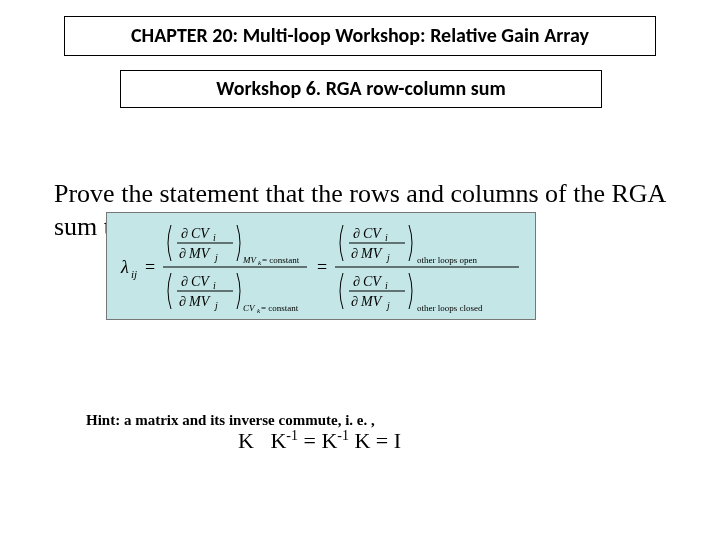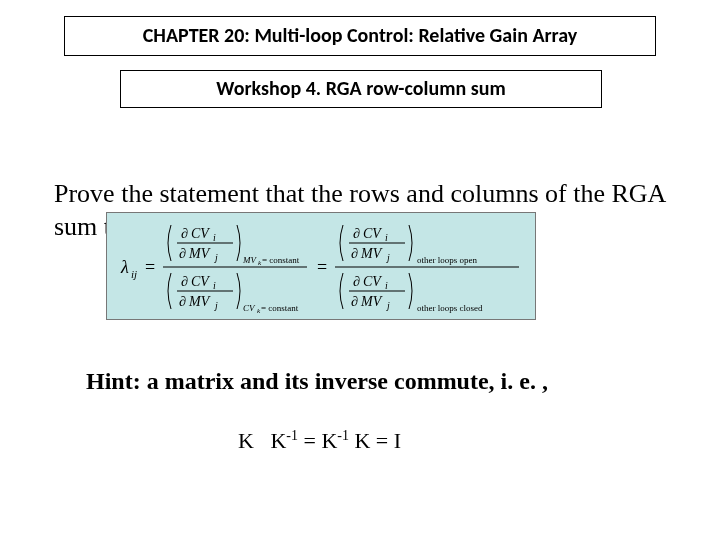--- a/index.html
+++ b/index.html
@@ -51,43 +51,43 @@
     top: 212px;
     width: 430px;
     height: 108px;
     border: 1px solid #777;
     background: #c4e6e6;
   }
   .eqn-svg { position: absolute; left: 0; top: 0; }
   .hint {
     position: absolute;
     left: 86px;
-    top: 368px;
-    font-size: 24px;
+    top: 412px;
+    font-size: 15px;
     font-weight: 700;
   }
   .formula {
     position: absolute;
     left: 238px;
     top: 428px;
     font-size: 22px;
     font-weight: 400;
     white-space: nowrap;
   }
   .formula sup { font-size: 14px; vertical-align: super; }
 </style>
 </head>
 <body>
 
 <div class="title-box">
-  <span class="under">CHAPTER 20:</span><span class="under"> Multi-loop Control: Relative Gain Array</span>
+  <span class="under">CHAPTER 20:</span><span class="under"> Multi-loop Workshop: Relative Gain Array</span>
 </div>
 
 <div class="subtitle-box">
-  <span>Workshop 4. RGA row-column sum</span>
+  <span>Workshop 6. RGA row-column sum</span>
 </div>
 
 <div class="prompt">Prove the statement that the rows and columns of the RGA sum to 1. 0.</div>
 
 <div class="eqn-wrap">
   <svg class="eqn-svg" width="430" height="108">
 
     <text x="14" y="60" font-family="Times New Roman" font-size="18" font-style="italic">λ</text>
     <text x="24" y="65" font-family="Times New Roman" font-size="11" font-style="italic">ij</text>
     <text x="38" y="60" font-family="Times New Roman" font-size="18">=</text>

